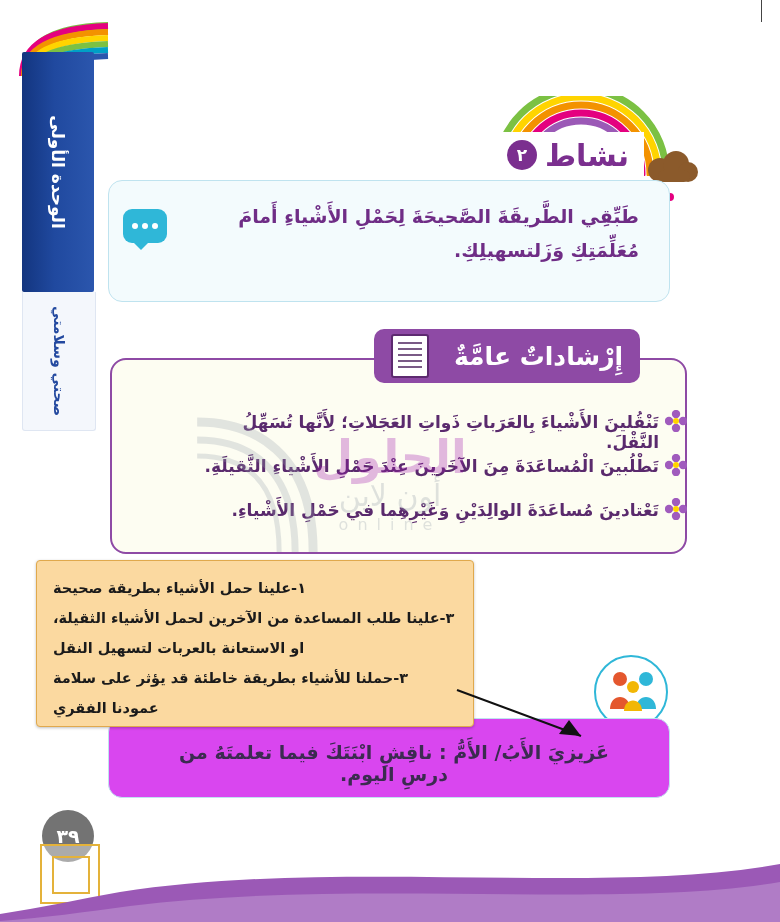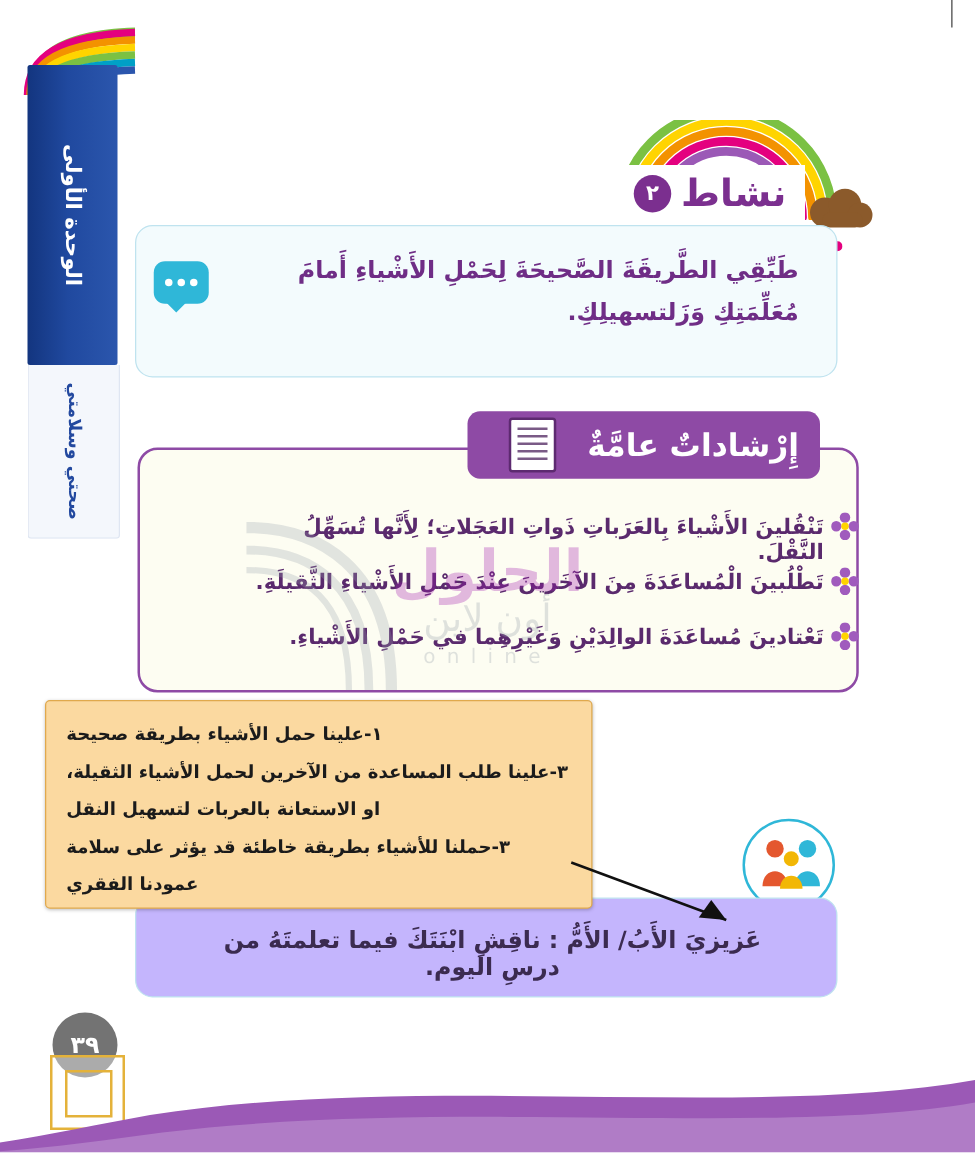--- a/index.html
+++ b/index.html
@@ -84,21 +84,21 @@
   .speech-dots{
     position:absolute;left:0;top:0;width:44px;height:34px;
     display:flex;align-items:center;justify-content:center;gap:4px;
   }
   .speech-dots span{width:6px;height:6px;border-radius:50%;background:#fff;display:block;}
 
   
   .guide-pill{
     position:absolute;left:374px;top:329px;width:266px;height:54px;
     background:#8e4aa5;border-radius:10px;
-    display:flex;align-items:center;justify-content:center;gap:25px;padding-left:16px;
+    display:flex;align-items:center;justify-content:center;gap:25px;
   }
   .guide-pill .label{color:#fff;font-size:25px;font-weight:bold;}
   .doc-icon{
     width:34px;height:40px;background:#fff;border:2px solid #5d2a70;border-radius:3px;
     position:relative;flex:none;
   }
   .doc-icon:before{
     content:"";position:absolute;left:5px;top:6px;right:5px;height:2px;background:#7a5a86;
     box-shadow:0 6px 0 #7a5a86,0 12px 0 #7a5a86,0 18px 0 #7a5a86,0 24px 0 #7a5a86;
   }
@@ -123,21 +123,21 @@
     text-align:center;pointer-events:none;opacity:.30;
   }
   .wm-ar{font-size:46px;color:#a21caf;font-weight:bold;letter-spacing:2px;}
   .wm-sub{font-size:30px;color:#9aa3ad;letter-spacing:3px;margin-top:-6px;}
   .wm-en{font-size:16px;color:#9aa3ad;letter-spacing:9px;margin-top:2px;}
   .wm-arc{position:absolute;left:-130px;top:-18px;width:140px;height:150px;opacity:.9;}
 
   
   .parent-box{
     position:absolute;left:108px;top:718px;width:560px;height:78px;
-    background:#c4b5fd;border:1px solid #bfe3ef;border-radius:14px;
+    background:#d946ef;border:1px solid #bfe3ef;border-radius:14px;
   }
   .parent-text{
     position:absolute;right:40px;top:22px;width:470px;text-align:center;direction:rtl;
     color:#3b2b50;font-size:19px;font-weight:bold;
   }
   .family-icon{
     position:absolute;left:594px;top:655px;width:70px;height:70px;border-radius:50%;
     background:#fff;border:2px solid #2fb7d8;
   }
 

